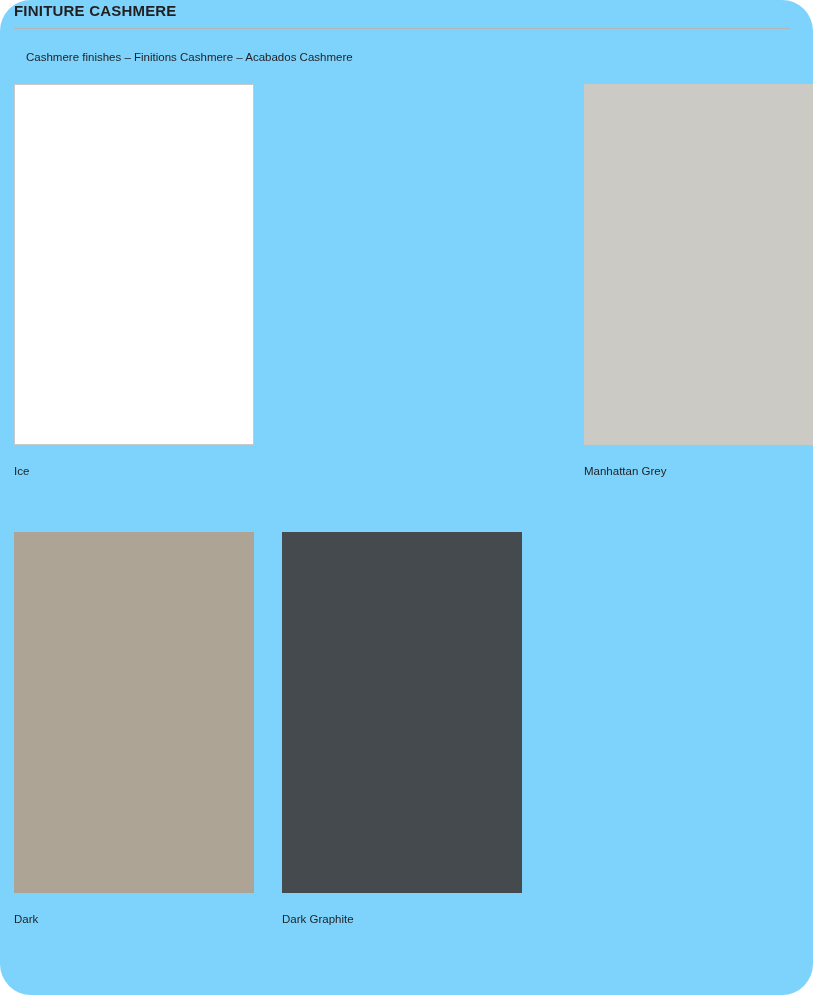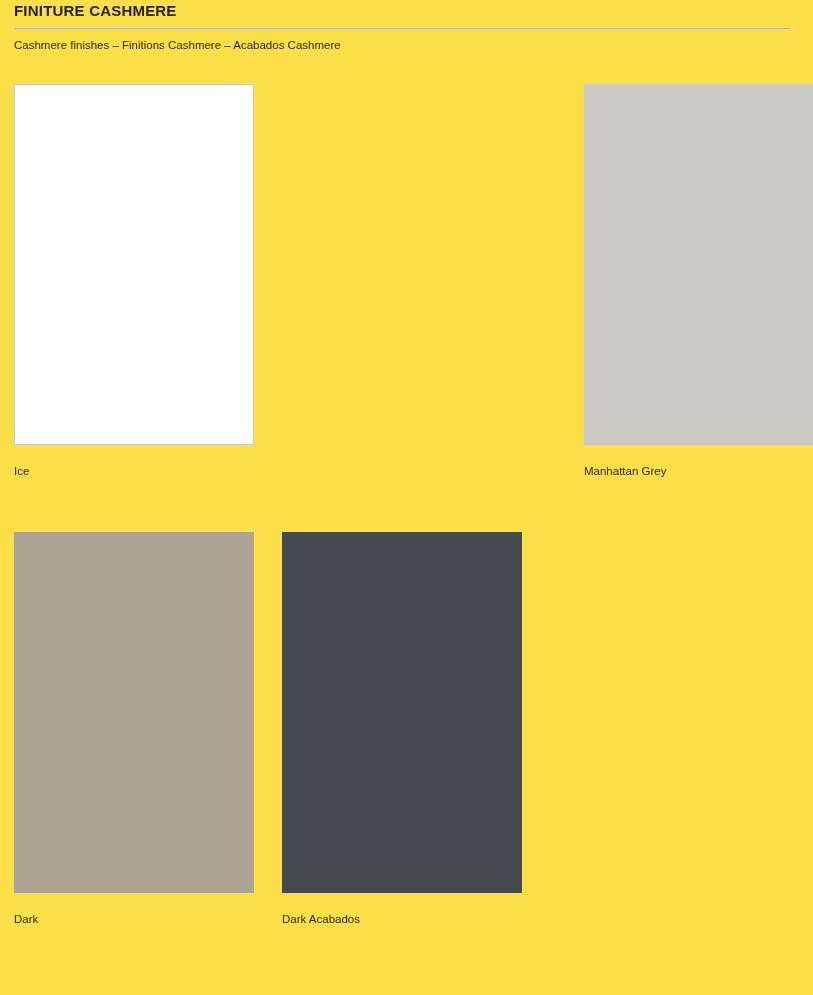--- a/index.html
+++ b/index.html
@@ -16,21 +16,22 @@
     -webkit-font-smoothing: antialiased;
     overflow: hidden;
   }
 
   .page {
     position: absolute;
     left: 0;
     top: 0;
     width: 813px;
     height: 995px;
-    background: #fde047;
+    background: #7dd3fc;
+    border-radius: 31px;
   }
 
   
   .header {
     position: absolute;
     left: 14px;
     top: 0;
     width: 776px;
   }
   .page-title {
@@ -46,21 +47,21 @@
   }
   .title-rule {
     margin-top: 8px;
     width: 776px;
     height: 1px;
     background: #b5b5b5;
     font-size: 0;
     line-height: 0;
   }
   .subtitle {
-    margin: 0;
+    margin: 12px;
     padding-top: 9px;
     font-family: "Liberation Sans", sans-serif;
     font-size: 11.5px;
     font-weight: normal;
     color: #231f20;
     line-height: 14px;
     white-space: nowrap;
   }
 
   
@@ -126,19 +127,19 @@
       </div>
     </div>
 
     <div class="swatch-row">
       <div class="swatch-cell col-0">
         <div class="swatch-chip" style="background-color: rgb(173, 164, 150);"></div>
         <div class="swatch-label">Dark</div>
       </div>
       <div class="swatch-cell col-1">
         <div class="swatch-chip" style="background-color: rgb(69, 74, 79);"></div>
-        <div class="swatch-label">Dark Acabados</div>
+        <div class="swatch-label">Dark Graphite</div>
       </div>
     </div>
 
   </div>
 
 </div>
 
 </body></html>

